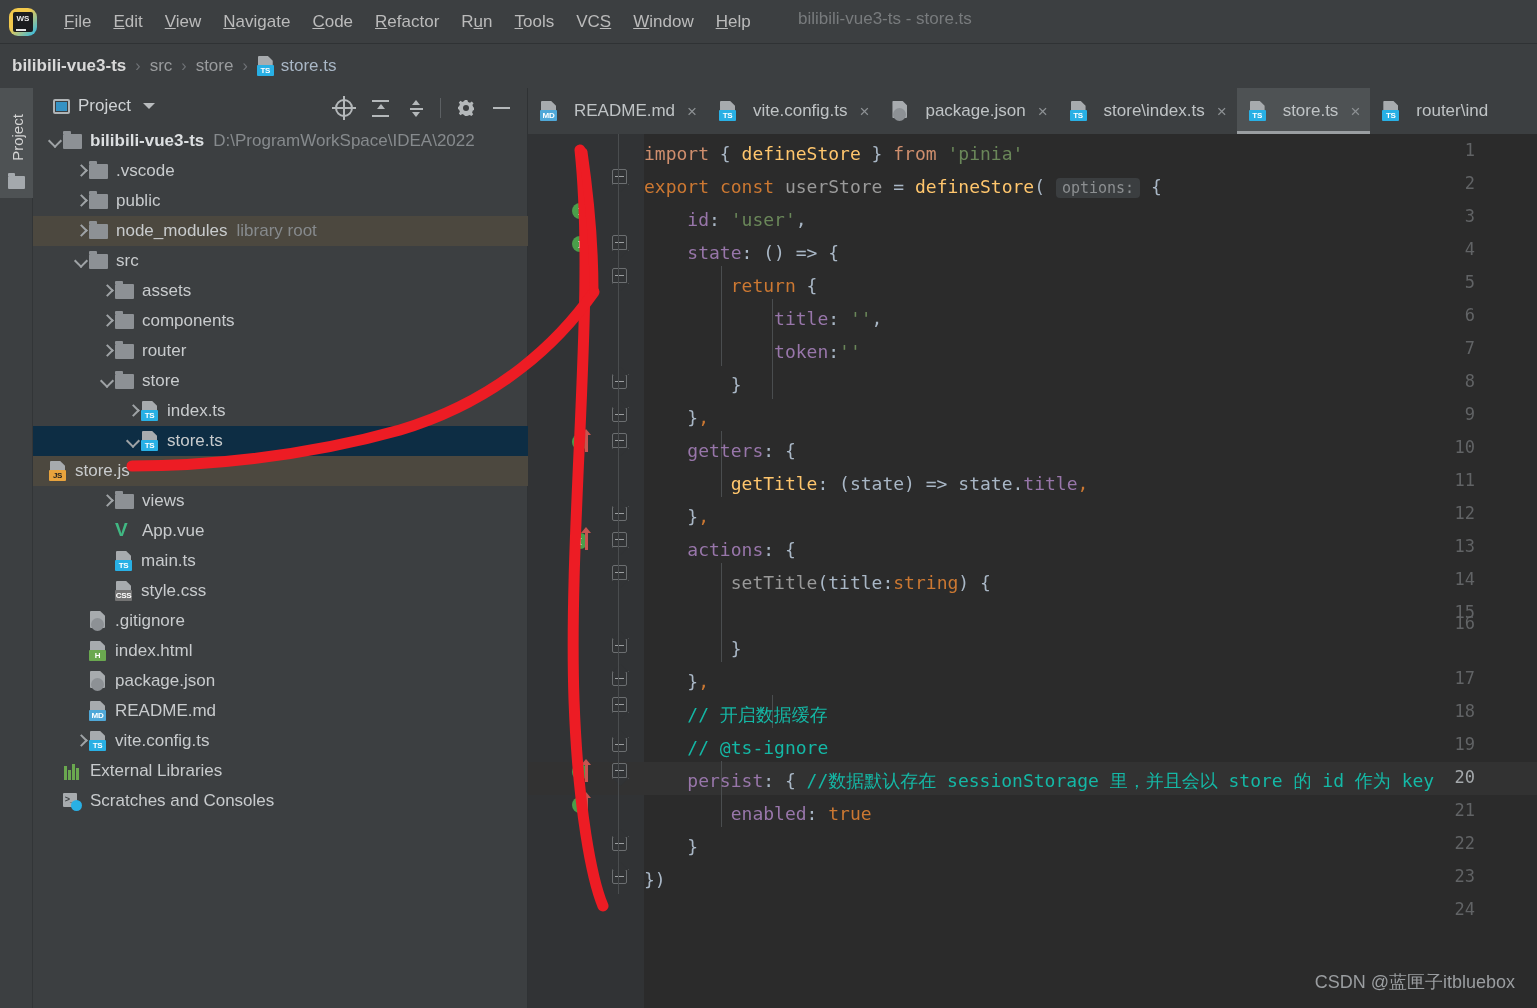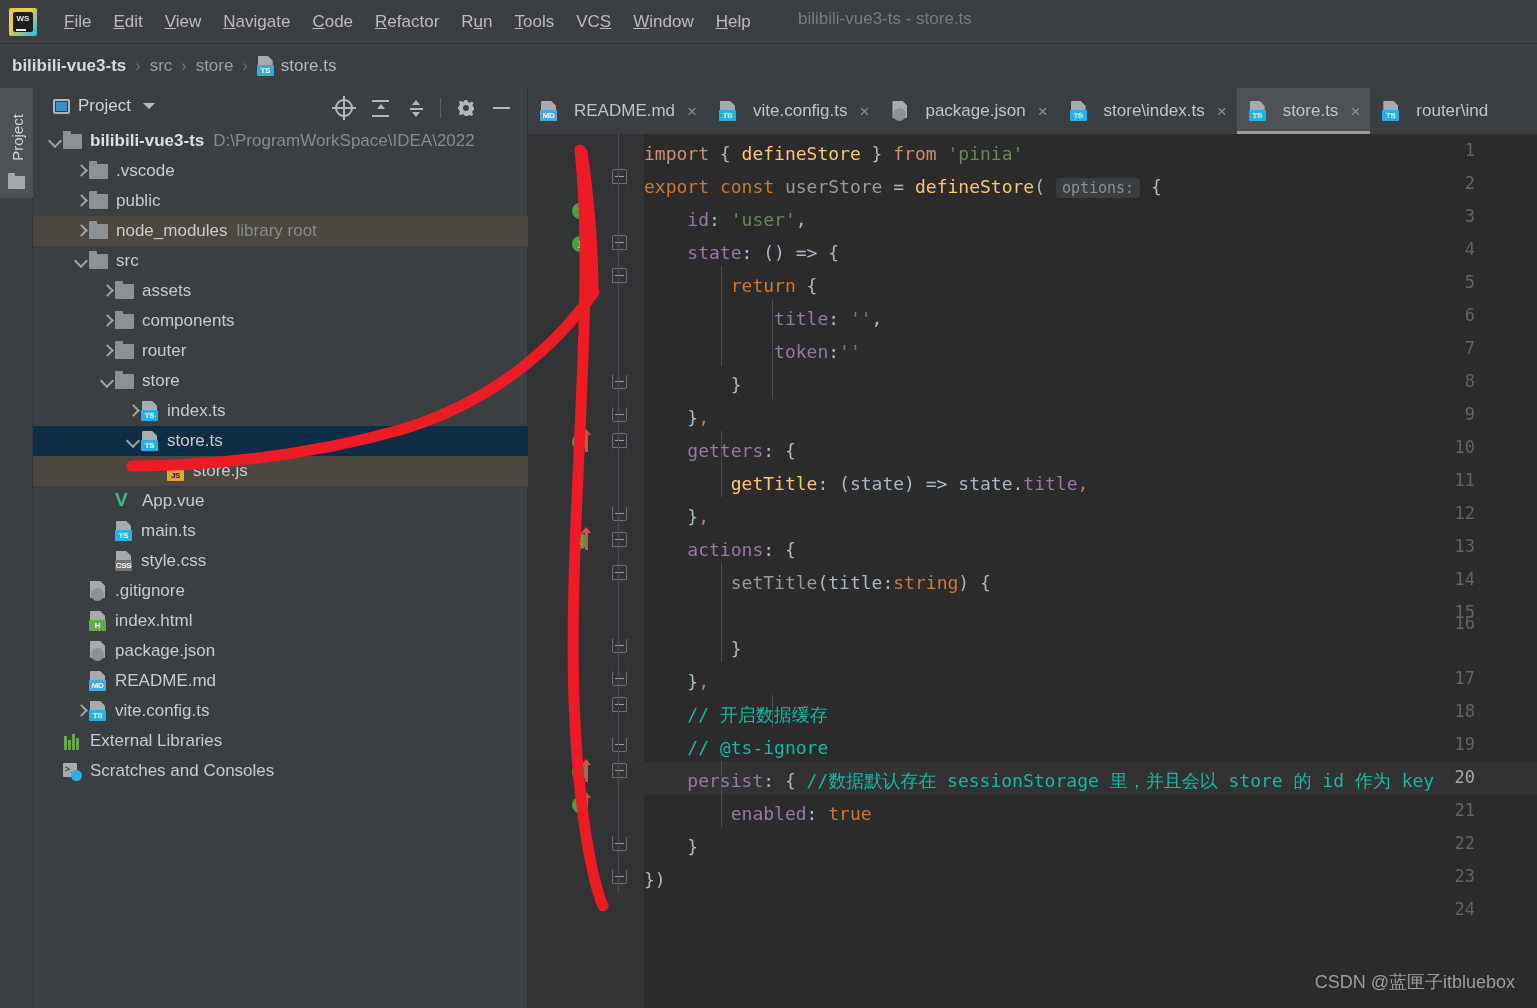--- a/index.html
+++ b/index.html
@@ -12,21 +12,21 @@
   #app { position: relative; width: 1537px; height: 1008px; }
 
   
   .titlebar {
     position: absolute; left: 0; top: 0; width: 1537px; height: 44px;
     background: #3c3f41; display: flex; align-items: center;
     border-bottom: 1px solid #2f3234;
   }
   .ws-logo {
     width: 28px; height: 28px; margin-left: 9px; margin-right: 10px;
-    border-radius: 2px; position: relative; overflow: hidden;
+    border-radius: 9px; position: relative; overflow: hidden;
     background: linear-gradient(135deg,#f2c94c 0%, #f2c94c 40%, #21b8f2 100%);
     flex: 0 0 auto;
   }
   .ws-logo .inner {
     position: absolute; left: 4px; top: 4px; right: 4px; bottom: 4px;
     background: #1b1d1f; border-radius: 2px;
     color: #e8e8e8; font-size: 8px; line-height: 9px;
     font-family: "Liberation Sans", sans-serif; font-weight: bold;
     display:flex; align-items:flex-start; justify-content:center; padding-top:2px;
   }
@@ -459,27 +459,32 @@
           <span class="label">index.ts</span>
         </div>
         <div class="row sel-blue" style="padding-left: 92px;">
           <span class="arrow d"></span> 
           <span class="file-icon">
             <span class="page"></span>
             <span class="badge ts">TS</span>
           </span>
           <span class="label">store.ts</span>
         </div>
-        <div class="row sel-olive" style="padding-left: 118px;">
+        <div class="row sel-olive" style="">
           <span class="arrow"></span> 
           <span class="file-icon">
             <span class="page"></span>
             <span class="badge js">JS</span>
           </span>
           <span class="label">store.js</span>
+        </div>
+        <div class="row" style="padding-left: 66px;">
+          <span class="arrow r"></span> 
+          <span class="folder-icon"></span>
+          <span class="label">views</span>
         </div>
         <div class="row" style="padding-left: 66px;">
           <span class="arrow"></span> 
           <span class="vue-icon"></span>
           <span class="label">App.vue</span>
         </div>
         <div class="row" style="padding-left: 66px;">
           <span class="arrow"></span> 
           <span class="file-icon">
             <span class="page"></span>

